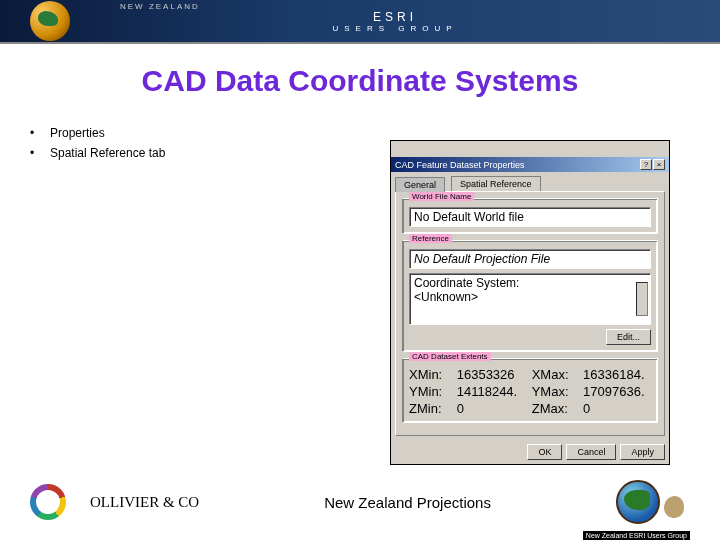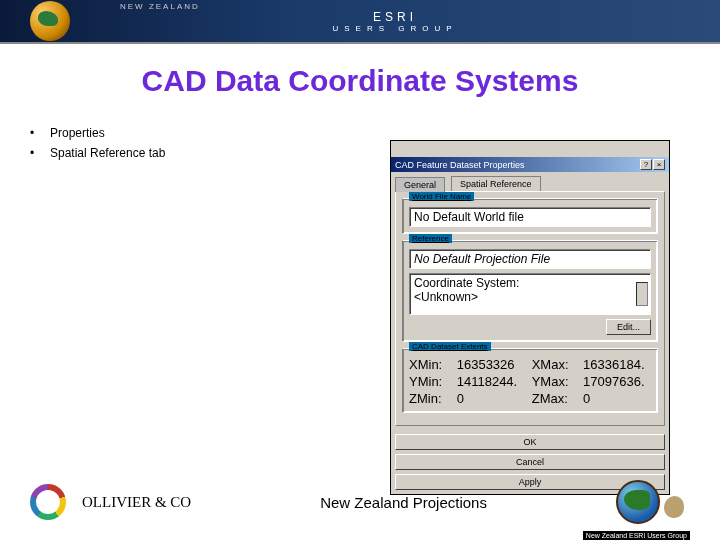--- a/index.html
+++ b/index.html
@@ -159,23 +159,22 @@
     box-shadow: inset 1px 1px 0 #808080, inset -1px -1px 0 #fff;
     padding: 8px 6px 6px 6px;
     margin-bottom: 6px;
     position: relative;
     font-size: 8px;
   }
   .groupbox-title {
     position: absolute;
     top: -7px;
     left: 6px;
-    background: #0369a1;
+    background: #f9a8d4;
     padding: 0 3px;
-    text-decoration: underline;
   }
   .sunken {
     background: #fff;
     border: 1px solid #808080;
     border-right-color: #fff;
     border-bottom-color: #fff;
     box-shadow: inset 1px 1px 0 #404040;
     padding: 2px 4px;
     font-size: 12px;
     color: #000;
@@ -204,35 +203,34 @@
   .edit-row {
     display:flex;
     justify-content:flex-end;
     margin-top:4px;
   }
   .dlg-footer {
     display: flex;
     justify-content: flex-end;
     gap: 4px;
     padding: 4px;
-    flex-direction: column;
   }
 
   .footer {
     position: absolute;
     bottom: 16px;
     left: 0; right: 0;
     display: flex;
     align-items: center;
     padding: 0 30px;
   }
   .footer-logo-left {
     display: flex;
     align-items: center;
-    gap: 16px;
+    gap: 24px;
   }
   .ring-logo {
     width: 36px; height: 36px;
     position: relative;
   }
   .ring-logo::before {
     content: "";
     position: absolute; inset: 0;
     border-radius: 50%;
     background: conic-gradient(#c0392b 0 20%, #f1c40f 0 40%, #27ae60 0 60%, #2980b9 0 80%, #8e44ad 0 100%);
@@ -333,21 +331,21 @@
     <div class="tab-pane">
 
       <div class="groupbox">
         <div class="groupbox-title">World File Name</div>
         <div class="sunken">No Default World file</div>
       </div>
 
       <div class="groupbox" style="position:relative;">
         <div class="groupbox-title">Reference</div>
         <div class="sunken" style="margin-bottom:4px;font-style:italic;">No Default Projection File</div>
-        <div class="sunken" style="position:relative;height:42px;padding-right:16px;">
+        <div class="sunken" style="position:relative;height:52px;padding-right:16px;">
           <div>Coordinate System:</div>
           <div>&lt;Unknown&gt;</div>
           <div class="scroll-v"></div>
         </div>
         <div class="edit-row">
           <div class="win-btn">Edit...</div>
         </div>
       </div>
 
       <div class="groupbox">

